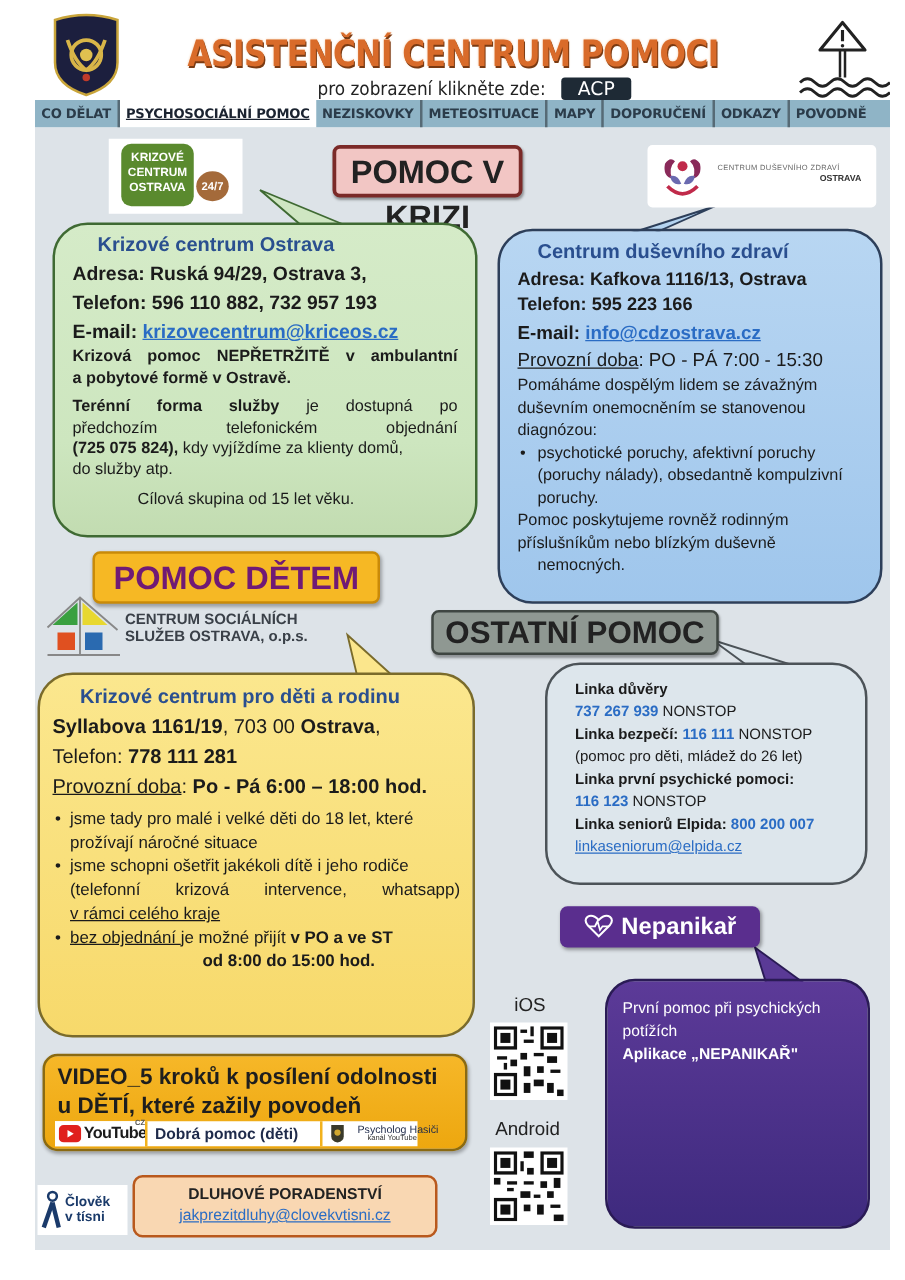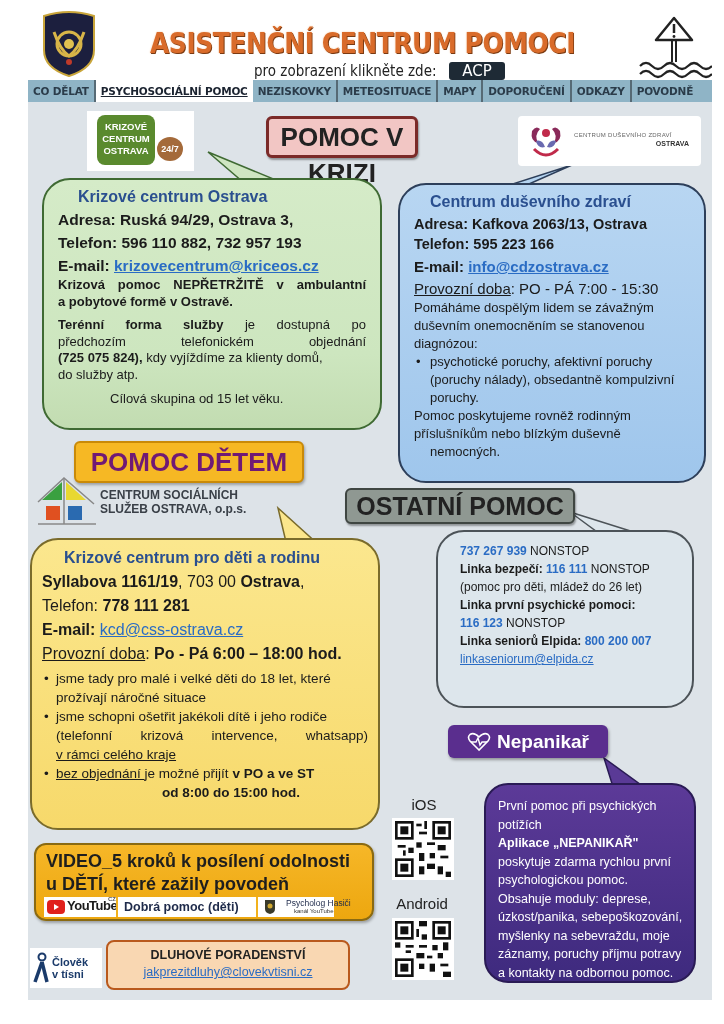--- a/index.html
+++ b/index.html
@@ -158,21 +158,21 @@
     <path d="M10 20 Q16 18 19 26 Q12 28 10 20Z" fill="#6a6ab0"></path>
     <path d="M30 20 Q24 18 21 26 Q28 28 30 20Z" fill="#6a6ab0"></path>
     <path d="M8 28 Q20 40 32 28" fill="none" stroke="#c02a4a" stroke-width="3"></path>
   </svg>
   <div class="abs" style="left:56px;top:16px;font-size:6px;color:#666;letter-spacing:0.3px;">CENTRUM DUŠEVNÍHO ZDRAVÍ</div>
   <div class="abs" style="right:12px;top:24px;font-size:7px;font-weight:bold;color:#333;">OSTRAVA</div>
 </div>
 
 <div id="bubble-cdz" class="bubble" style="padding:8px 12px 8px 14px;">
   <div class="b-title" style="margin-left:16px;margin-bottom:3px;font-size:16px;">Centrum duševního zdraví</div>
-  <div class="b-line" style="font-size:14.5px;line-height:20px;">Adresa: Kafkova 2063/13, Ostrava</div>
+  <div class="b-line" style="font-size:14.5px;line-height:20px;">Adresa: Kafkova 1116/13, Ostrava</div>
   <div class="b-line" style="font-size:14.5px;line-height:21px;">Telefon: 595 223 166</div>
   <div class="b-line" style="font-size:15px;line-height:23px;">
     <span>E-mail:</span>
     <span class="link">info@cdzostrava.cz</span>
   </div>
   <div style="font-size:15px;line-height:21px;white-space:nowrap;">
     <span class="u">Provozní doba</span><span>: PO - PÁ 7:00 - 15:30</span>
   </div>
   <div style="font-size:13px;line-height:18px;">Pomáháme dospělým lidem se závažným duševním onemocněním se stanovenou diagnózou:</div>
   <ul class="bl" style="font-size:13px;line-height:18px;">
@@ -200,24 +200,20 @@
   </div>
 </div>
 
 <div id="bubble-css" class="bubble" style="padding:6px 10px 8px 10px;">
   <div class="b-title" style="margin-left:22px;font-size:16px;line-height:24px;">Krizové centrum pro děti a rodinu</div>
   <div style="font-size:16px;line-height:24px;white-space:nowrap;">
     <span class="bold">Syllabova 1161/19</span><span>, 703 00 </span><span class="bold">Ostrava</span><span>,</span>
   </div>
   <div style="font-size:16px;line-height:24px;">
     <span>Telefon: </span><span class="bold">778 111 281</span>
-  </div>
-  <div style="font-size:16px;line-height:24px;">
-    <span class="bold">E-mail:</span>
-    <span class="link">kcd@css-ostrava.cz</span>
   </div>
   <div style="font-size:16px;line-height:24px;white-space:nowrap;">
     <span class="u">Provozní doba</span><span>: </span><span class="bold">Po - Pá 6:00 – 18:00 hod.</span>
   </div>
   <ul class="bl" style="font-size:13.5px;line-height:19px;margin-top:3px;">
     <li>jsme tady pro malé i velké děti do 18 let, které prožívají náročné situace</li>
     <li>
       <div>jsme schopni ošetřit jakékoli dítě i jeho rodiče</div>
       <div class="just">(telefonní krizová intervence, whatsapp)</div>
       <div class="u">v rámci celého kraje</div>
@@ -225,20 +221,21 @@
     <li>
       <span class="u">bez objednání </span><span>je možné přijít </span><span class="bold">v PO a ve ST</span>
       <div class="bold" style="margin-left:106px">od 8:00 do 15:00 hod.</div>
     </li>
   </ul>
 </div>
 
 <div id="head-ostatni" class="section-head">OSTATNÍ POMOC</div>
 
 <div id="bubble-ost" class="bubble" style="padding:10px 12px 8px 22px;font-size:12px;line-height:18px;">
+  <div class="bold">Linka důvěry</div>
   <div><span class="blue">737 267 939</span><span> NONSTOP</span></div>
   <div><span class="bold">Linka bezpečí: </span><span class="blue">116 111</span><span> NONSTOP</span></div>
   <div>(pomoc pro děti, mládež do 26 let)</div>
   <div class="bold">Linka první psychické pomoci:</div>
   <div><span class="blue">116 123</span><span> NONSTOP</span></div>
   <div><span class="bold">Linka seniorů Elpida: </span><span class="blue">800 200 007</span></div>
   <div class="link">linkaseniorum@elpida.cz</div>
 </div>
 
 <div id="head-nepanikar" class="section-head">
@@ -311,21 +308,20 @@
         <rect x="17" y="16" width="3" height="1"></rect>
         <rect x="18" y="19" width="3" height="2"></rect>
         <rect x="4" y="11" width="2" height="1"></rect>
     </g>
   </svg>
 </div>
 
 <div id="bubble-nep" class="bubble" style="padding:12px 10px 8px 12px;font-size:12.5px;line-height:18.5px;">
   <div>První pomoc při psychických potížích</div>
   <div class="bold">Aplikace „NEPANIKAŘ"</div>
-  <div>poskytuje zdarma rychlou první psychologickou pomoc. Obsahuje moduly: deprese, úzkost/panika, sebepoškozování, myšlenky na sebevraždu, moje záznamy, poruchy příjmu potravy a kontakty na odbornou pomoc.</div>
 </div>
 
 <div id="video" class="abs">
   <div id="video-title" class="abs">
     <div>VIDEO_5 kroků k posílení odolnosti</div>
     <div>u DĚTÍ, které zažily povodeň</div>
   </div>
   <div id="video-strip" class="abs">
     <div id="yt" class="abs">
       <svg class="abs" style="left:3px;top:3px" width="18" height="14" viewBox="0 0 18 14">

